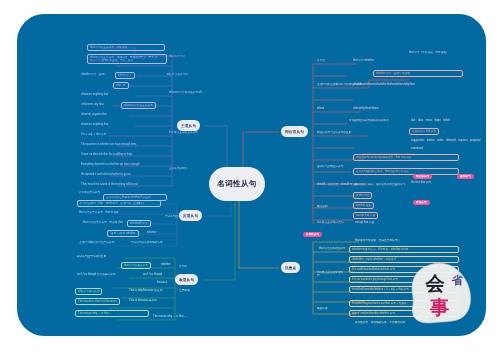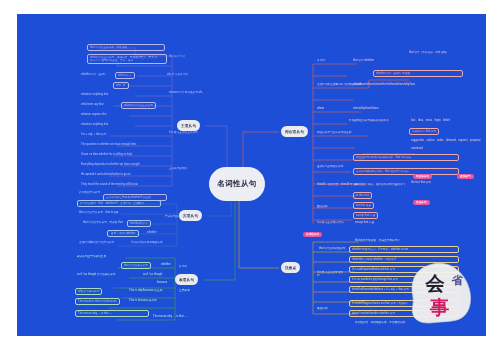--- a/index.html
+++ b/index.html
@@ -3,21 +3,21 @@
 <meta charset="utf-8">
 <style>
   html,body{margin:0;padding:0;}
   body{
     width:503px;height:356px;background:#ffffff;
     font-family:"Liberation Sans","DejaVu Sans",sans-serif;
     overflow:hidden;position:relative;
   }
   #canvas{
     position:absolute;left:17px;top:14px;width:469px;height:322px;
-    background:#1d4ed8;overflow:hidden;
+    background:#0369a1;overflow:hidden;border-radius:27px;
   }
   .wrap{position:absolute;left:0;top:0;width:469px;height:322px;}
   svg.links{position:absolute;left:0;top:0;width:469px;height:322px;pointer-events:none;}
 
   
   .node{
     position:absolute;box-sizing:border-box;
     border-radius:2px;padding:1px 2px;
     font-size:2.6px;line-height:1.25;
     letter-spacing:.05px;

